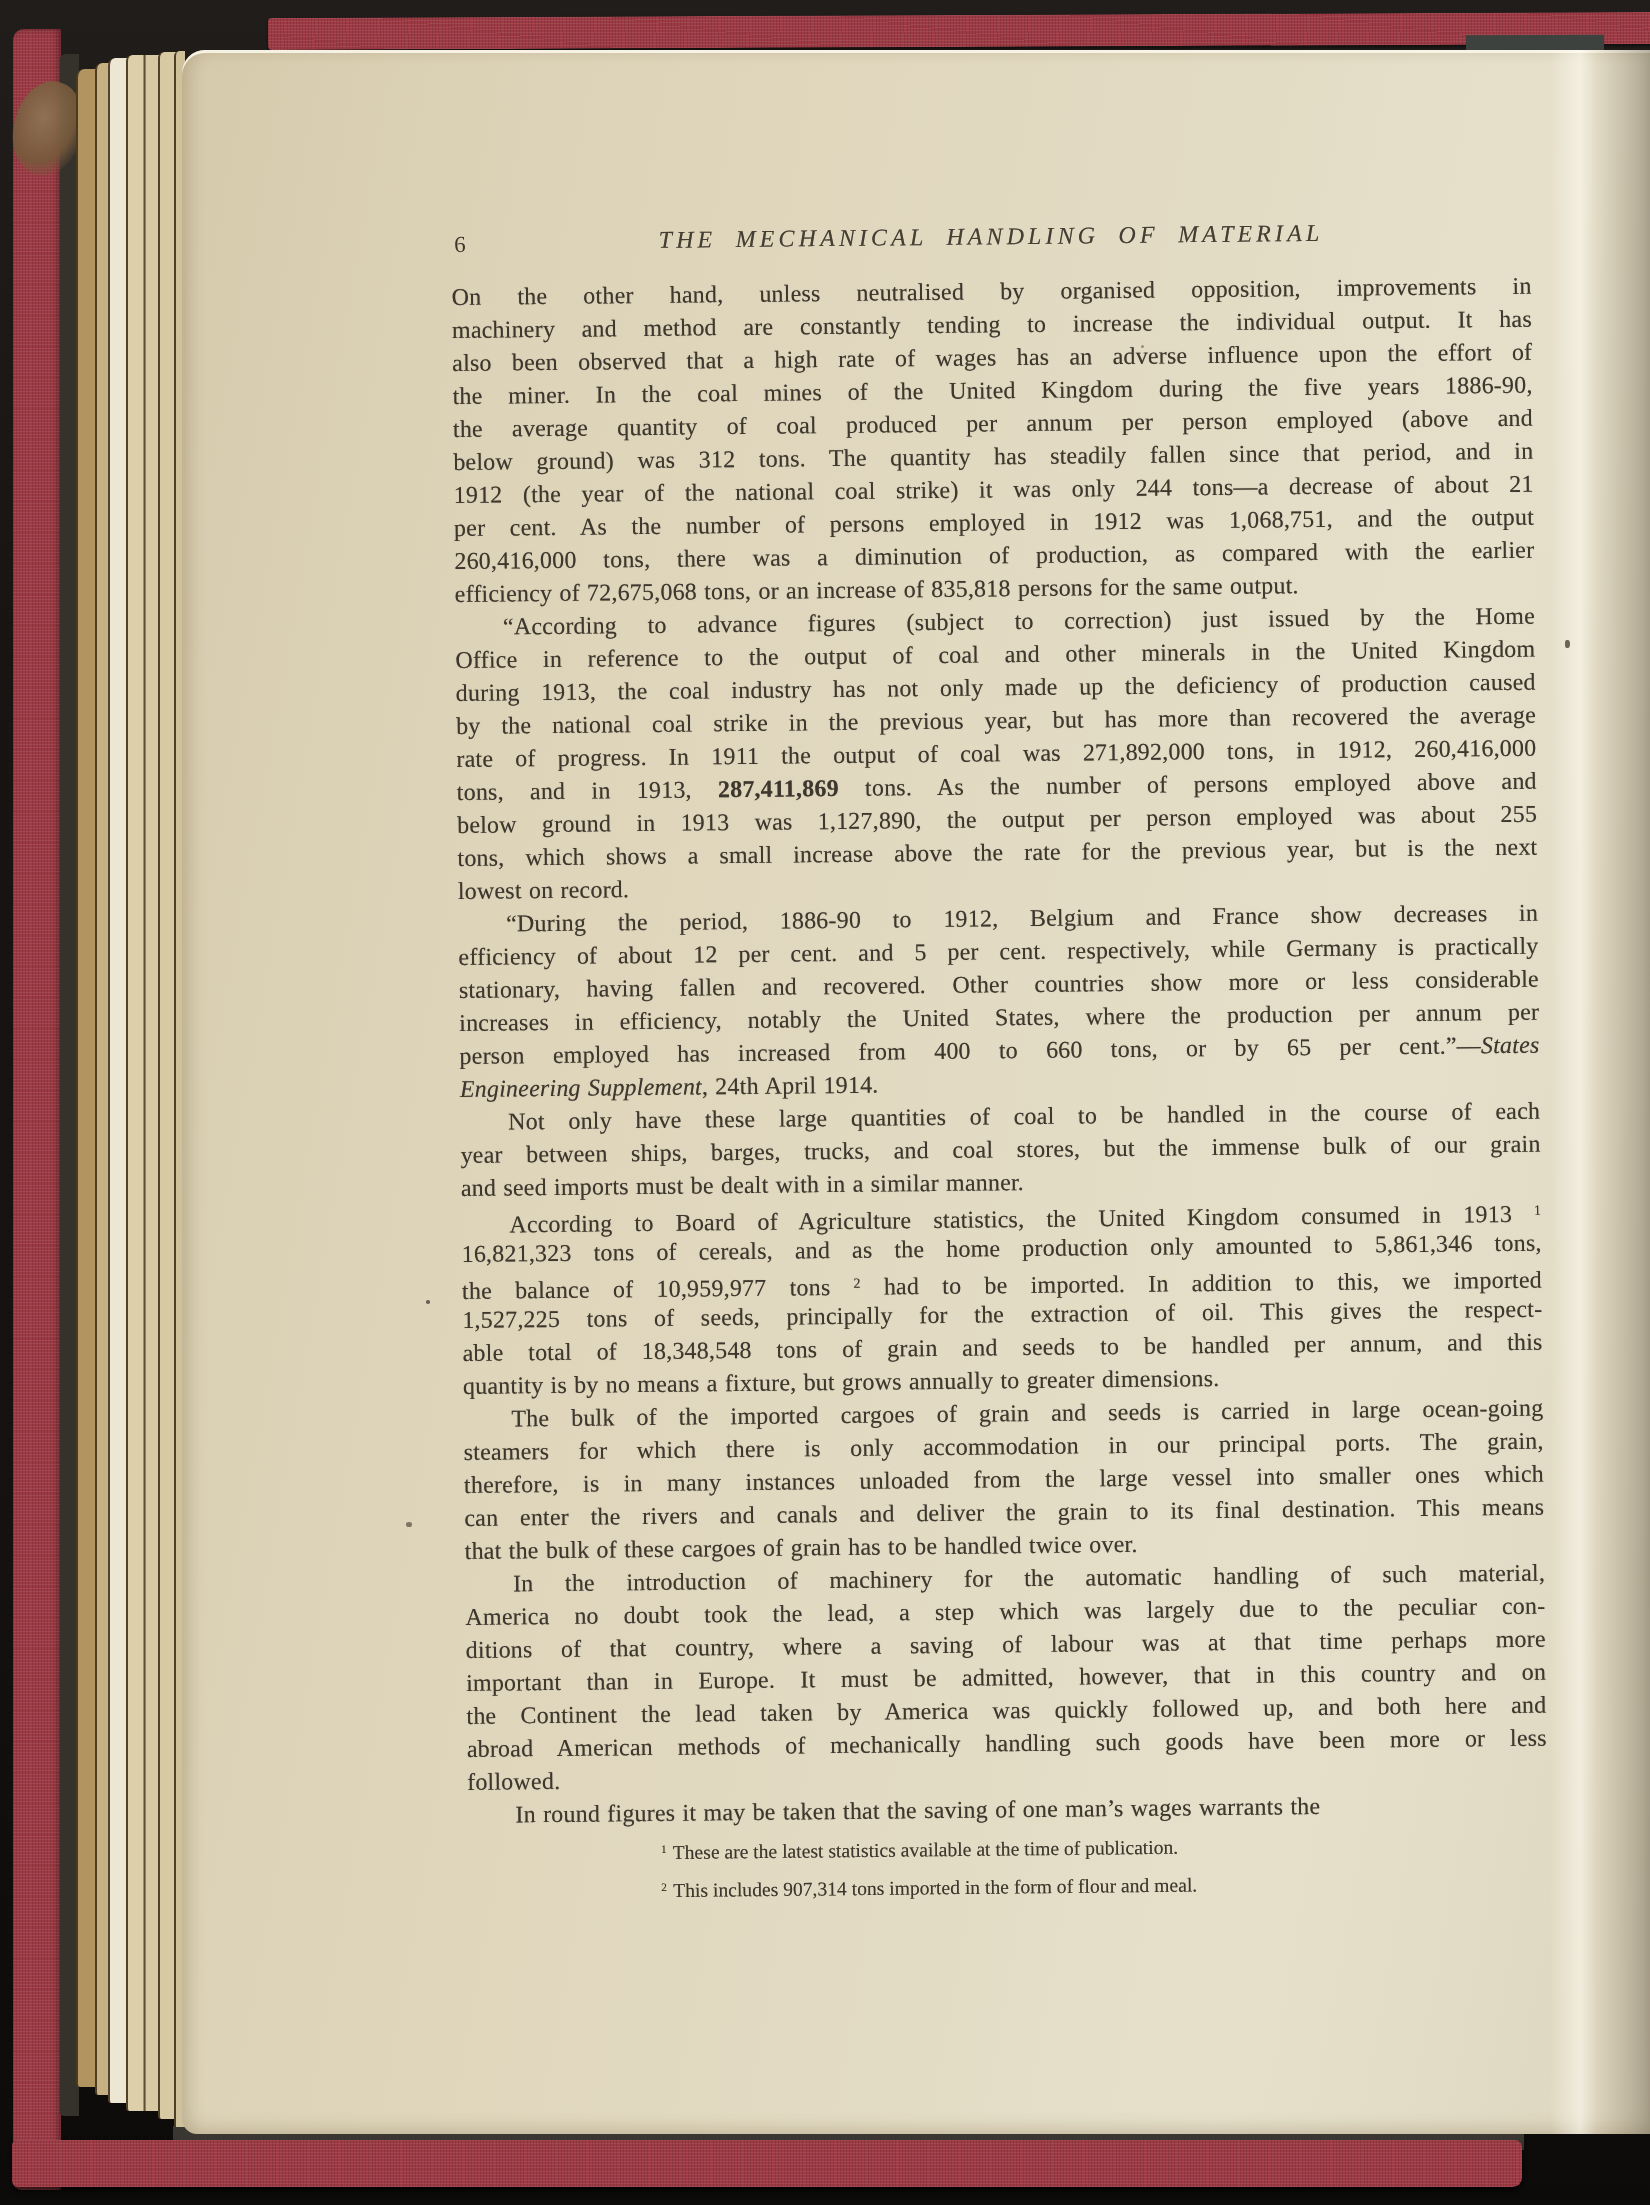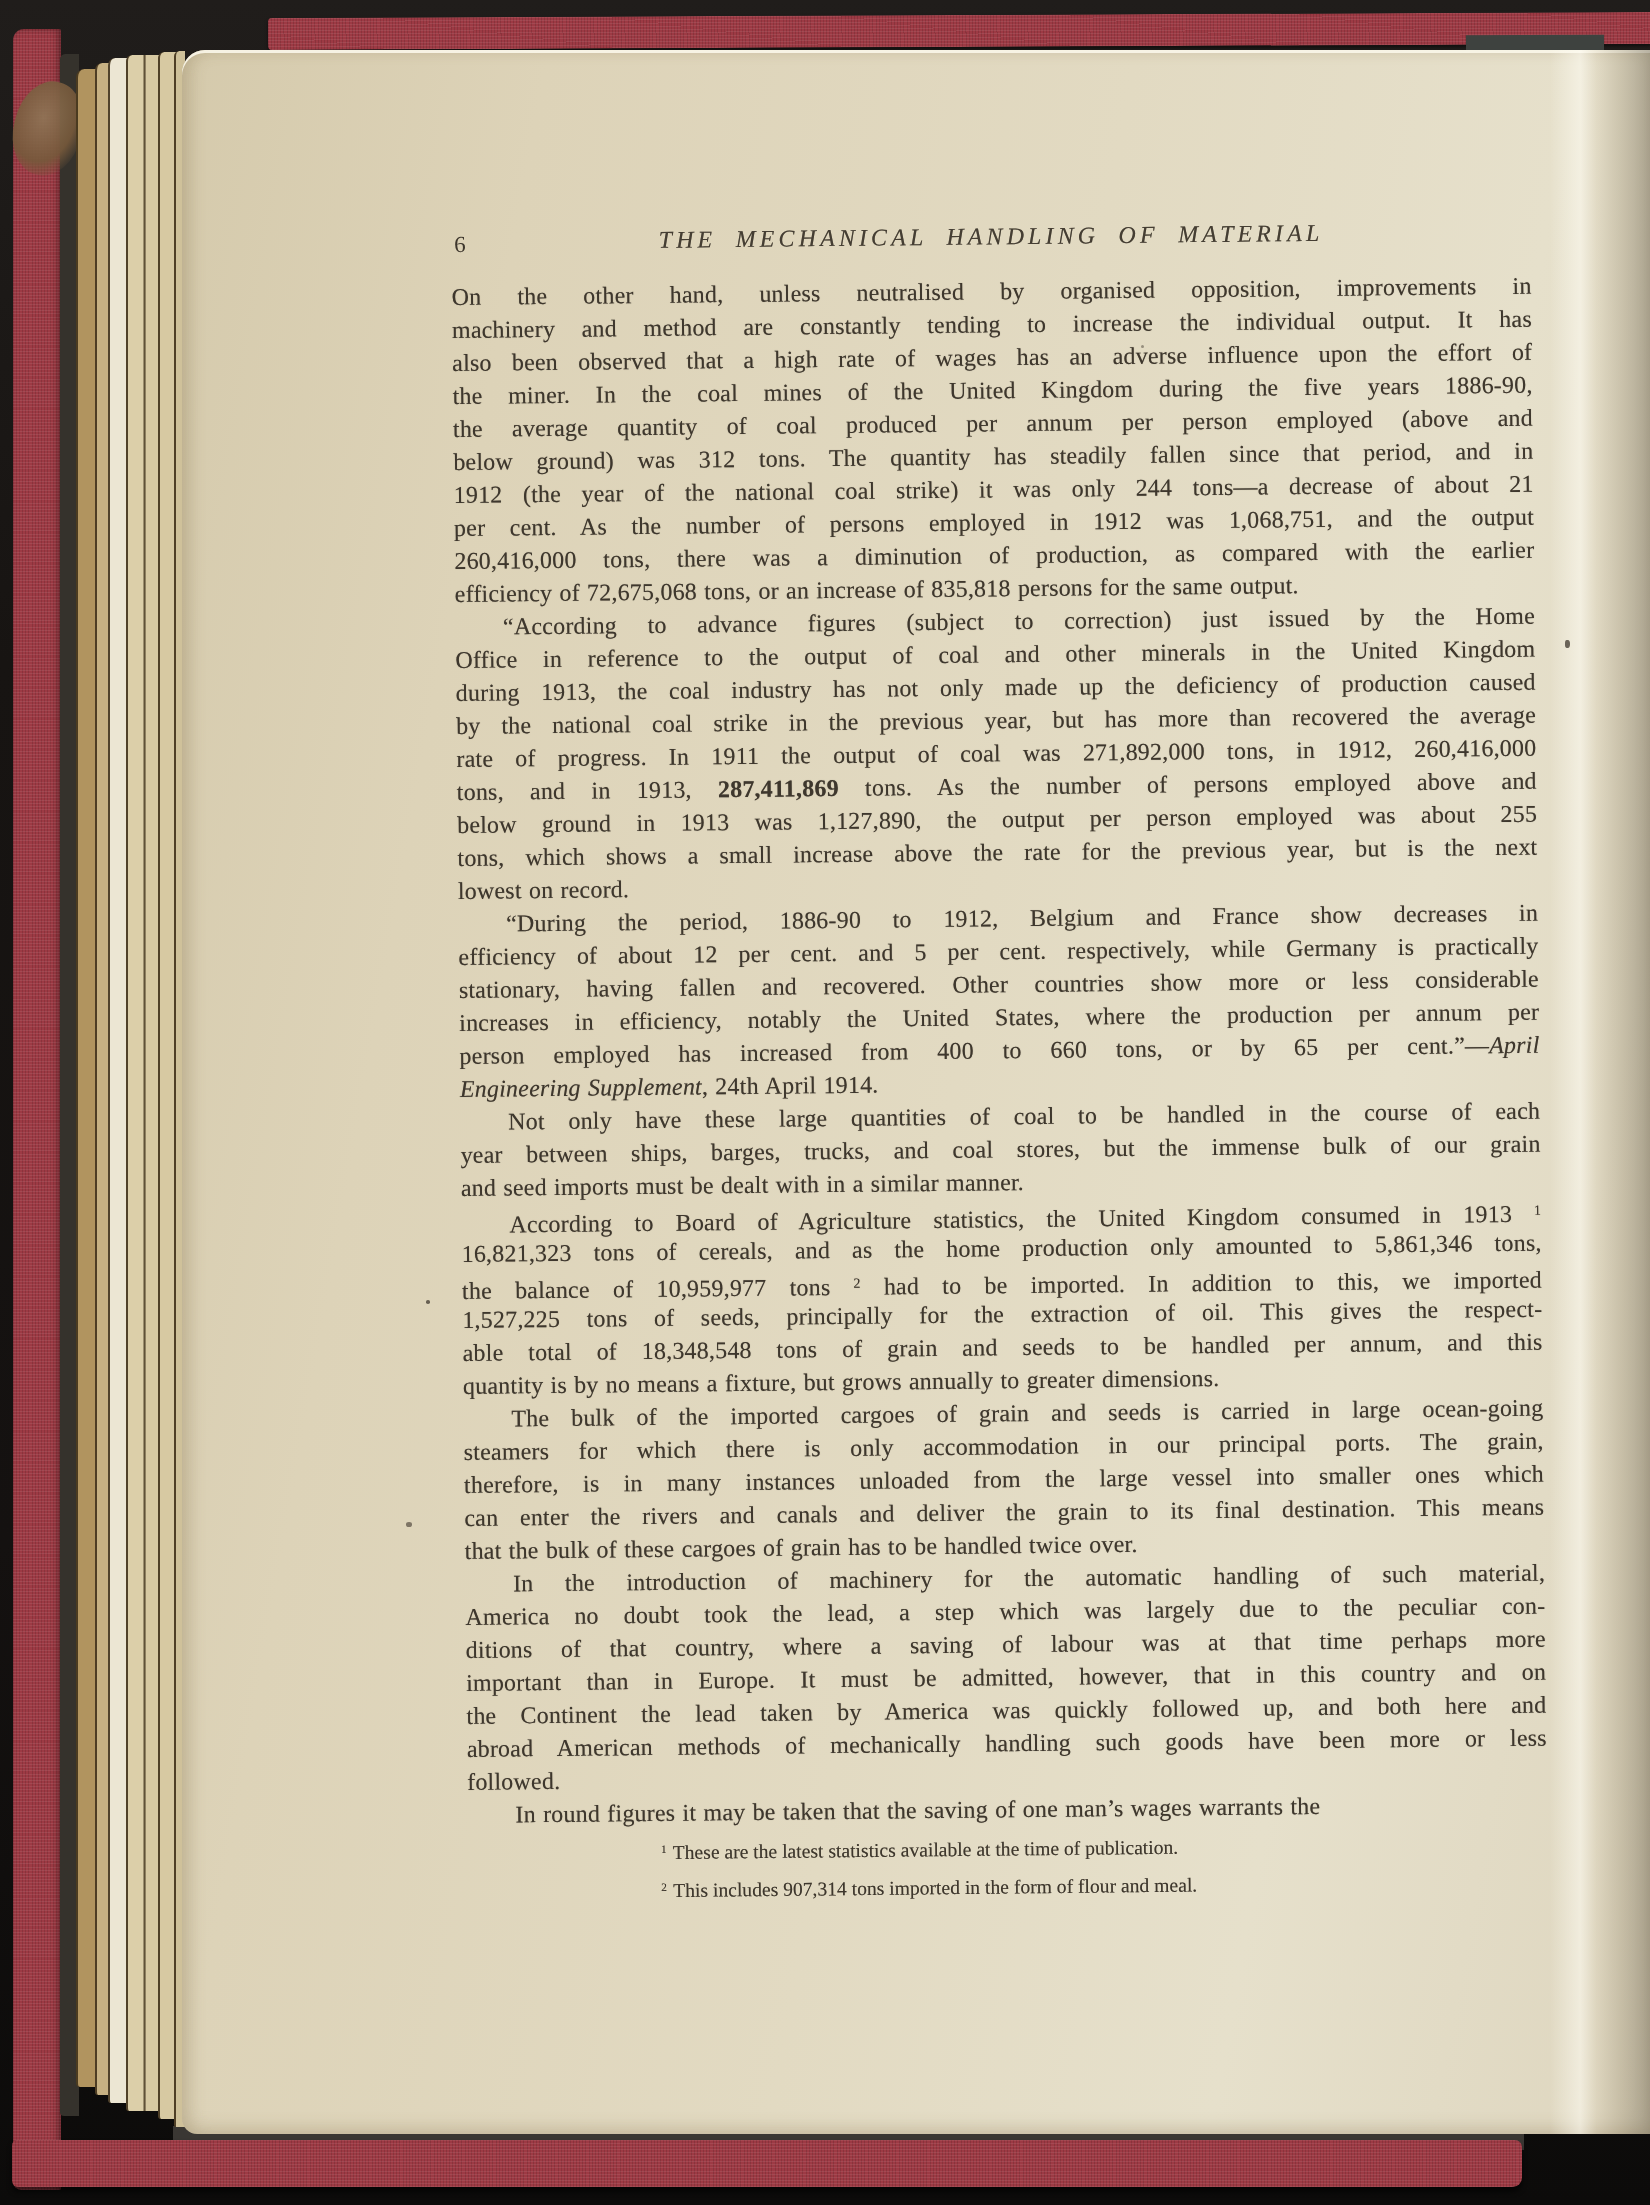--- a/index.html
+++ b/index.html
@@ -136,21 +136,21 @@
           <div class="line">by the national coal strike in the previous year, but has more than recovered the average</div>
           <div class="line">rate of progress.  In 1911 the output of coal was 271,892,000 tons, in 1912, 260,416,000</div>
           <div class="line"><span>tons, and in 1913, </span><span class="seg-b">287,411,869</span><span> tons.  As the number of persons employed above and</span></div>
           <div class="line">below ground in 1913 was 1,127,890, the output per person employed was about 255</div>
           <div class="line">tons, which shows a small increase above the rate for the previous year, but is the next</div>
           <div class="line end">lowest on record.</div>
           <div class="line indent">“During the period, 1886-90 to 1912, Belgium and France show decreases in</div>
           <div class="line">efficiency of about 12 per cent. and 5 per cent. respectively, while Germany is practically</div>
           <div class="line">stationary, having fallen and recovered.  Other countries show more or less considerable</div>
           <div class="line">increases in efficiency, notably the United States, where the production per annum per</div>
-          <div class="line"><span>person employed has increased from 400 to 660 tons, or by 65 per cent.”—</span><span class="seg-i">April</span></div>
+          <div class="line"><span>person employed has increased from 400 to 660 tons, or by 65 per cent.”—</span><span class="seg-i">States</span></div>
           <div class="line end"><span class="seg-i">Engineering Supplement</span><span>, 24th April 1914.</span></div>
           <div class="line indent">Not only have these large quantities of coal to be handled in the course of each</div>
           <div class="line">year between ships, barges, trucks, and coal stores, but the immense bulk of our grain</div>
           <div class="line end">and seed imports must be dealt with in a similar manner.</div>
           <div class="line indent"><span>According to Board of Agriculture statistics, the United Kingdom consumed in 1913 </span><span class="seg-sup">1</span></div>
           <div class="line">16,821,323 tons of cereals, and as the home production only amounted to 5,861,346 tons,</div>
           <div class="line"><span>the balance of 10,959,977 tons </span><span class="seg-sup">2</span><span> had to be imported.  In addition to this, we imported</span></div>
           <div class="line">1,527,225 tons of seeds, principally for the extraction of oil.  This gives the respect-</div>
           <div class="line">able total of 18,348,548 tons of grain and seeds to be handled per annum, and this</div>
           <div class="line end">quantity is by no means a fixture, but grows annually to greater dimensions.</div>

